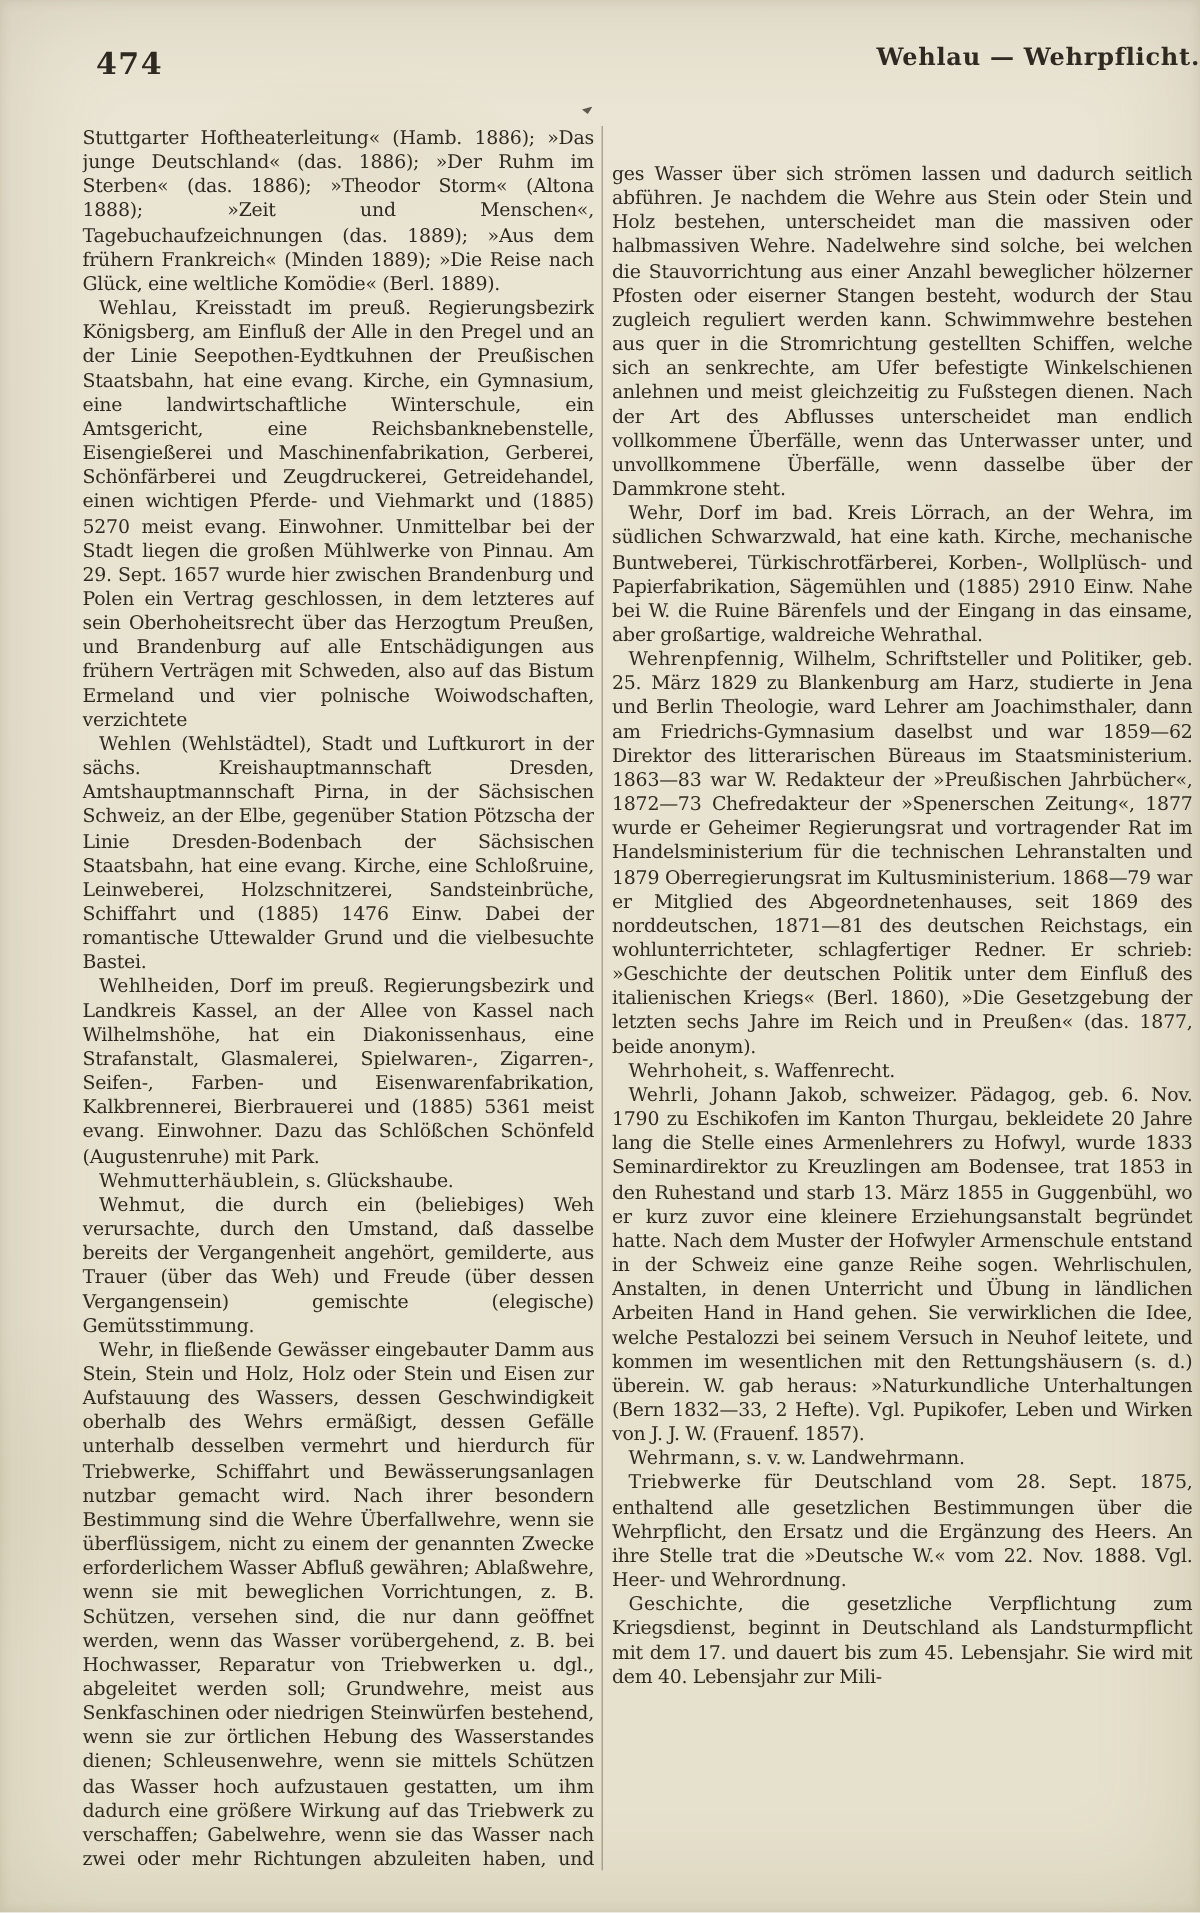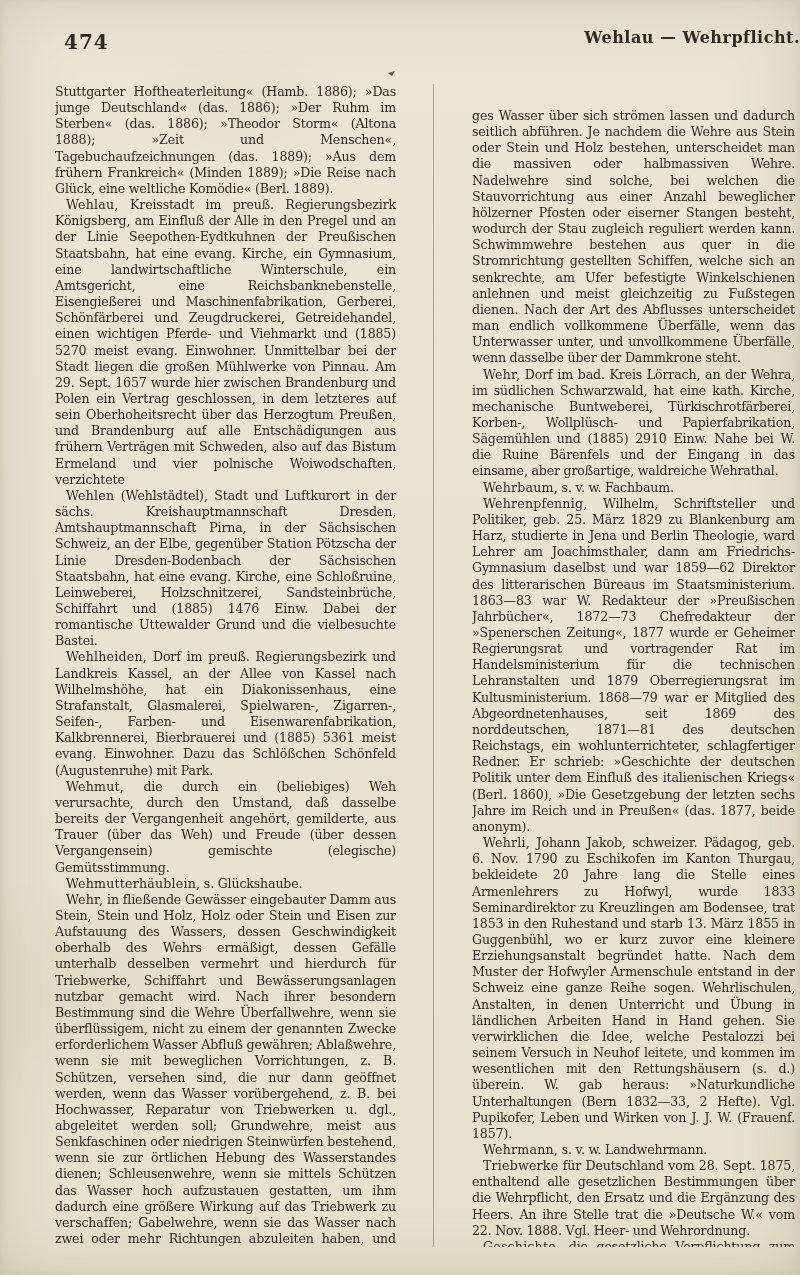--- a/index.html
+++ b/index.html
@@ -32,21 +32,21 @@
     position:absolute;left:0;width:100%;text-align:right;top:0;
     font-size:16px;font-weight:bold;letter-spacing:0.5px;
   }
   .ink-mark{
     position:absolute;left:388px;top:71px;width:7px;height:5px;
     background:var(--ink);opacity:0.75;
     clip-path:polygon(0 40%,100% 0,55% 100%);
   }
   .columns{
     position:absolute;top:84px;left:55px;width:740px;bottom:28px;
-    display:flex;overflow:hidden;gap:32px;
+    display:flex;overflow:hidden;
   }
   .col{overflow:hidden;}
   .col-left{width:341px;}
   .col-right{flex:1;margin-top:24px;}
   .divider{
     width:1px;background:var(--rule);opacity:0.65;margin:0 6px 0 5px;
   }
   p.entry{
     margin:0;text-align:justify;text-indent:11px;
     font-size:12.6px;line-height:16.15px;letter-spacing:-0.15px;
@@ -66,32 +66,32 @@
   </div>
   <div class="ink-mark"></div>
 
   <div class="columns">
 
     <div class="col col-left">
       <p class="entry cont"><span>Stuttgarter Hoftheaterleitung« (Hamb. 1886); »Das junge Deutschland« (das. 1886); »Der Ruhm im Sterben« (das. 1886); »Theodor Storm« (Altona 1888); »Zeit und Menschen«, Tagebuchaufzeichnungen (das. 1889); »Aus dem frühern Frankreich« (Minden 1889); »Die Reise nach Glück, eine weltliche Komödie« (Berl. 1889).</span></p>
       <p class="entry"><span class="hw">Wehlau,</span> <span>Kreisstadt im preuß. Regierungsbezirk Königsberg, am Einfluß der Alle in den Pregel und an der Linie Seepothen-Eydtkuhnen der Preußischen Staatsbahn, hat eine evang. Kirche, ein Gymnasium, eine landwirtschaftliche Winterschule, ein Amtsgericht, eine Reichsbanknebenstelle, Eisengießerei und Maschinenfabrikation, Gerberei, Schönfärberei und Zeugdruckerei, Getreidehandel, einen wichtigen Pferde- und Viehmarkt und (1885) 5270 meist evang. Einwohner. Unmittelbar bei der Stadt liegen die großen Mühlwerke von Pinnau. Am 29. Sept. 1657 wurde hier zwischen Brandenburg und Polen ein Vertrag geschlossen, in dem letzteres auf sein Oberhoheitsrecht über das Herzogtum Preußen, und Brandenburg auf alle Entschädigungen aus frühern Verträgen mit Schweden, also auf das Bistum Ermeland und vier polnische Woiwodschaften, verzichtete</span></p>
       <p class="entry"><span class="hw">Wehlen</span> <span>(Wehlstädtel), Stadt und Luftkurort in der sächs. Kreishauptmannschaft Dresden, Amtshauptmannschaft Pirna, in der Sächsischen Schweiz, an der Elbe, gegenüber Station Pötzscha der Linie Dresden-Bodenbach der Sächsischen Staatsbahn, hat eine evang. Kirche, eine Schloßruine, Leinweberei, Holzschnitzerei, Sandsteinbrüche, Schiffahrt und (1885) 1476 Einw. Dabei der romantische Uttewalder Grund und die vielbesuchte Bastei.</span></p>
       <p class="entry"><span class="hw">Wehlheiden,</span> <span>Dorf im preuß. Regierungsbezirk und Landkreis Kassel, an der Allee von Kassel nach Wilhelmshöhe, hat ein Diakonissenhaus, eine Strafanstalt, Glasmalerei, Spielwaren-, Zigarren-, Seifen-, Farben- und Eisenwarenfabrikation, Kalkbrennerei, Bierbrauerei und (1885) 5361 meist evang. Einwohner. Dazu das Schlößchen Schönfeld (Augustenruhe) mit Park.</span></p>
+      <p class="entry"><span class="hw">Wehmutterhäublein,</span> <span>s. Glückshaube.</span></p>
       <p class="entry"><span class="hw">Wehmut,</span> <span>die durch ein (beliebiges) Weh verursachte, durch den Umstand, daß dasselbe bereits der Vergangenheit angehört, gemilderte, aus Trauer (über das Weh) und Freude (über dessen Vergangensein) gemischte (elegische) Gemütsstimmung.</span></p>
-      <p class="entry"><span class="hw">Wehmutterhäublein,</span> <span>s. Glückshaube.</span></p>
       <p class="entry"><span class="hw">Wehr,</span> <span>in fließende Gewässer eingebauter Damm aus Stein, Stein und Holz, Holz oder Stein und Eisen zur Aufstauung des Wassers, dessen Geschwindigkeit oberhalb des Wehrs ermäßigt, dessen Gefälle unterhalb desselben vermehrt und hierdurch für Triebwerke, Schiffahrt und Bewässerungsanlagen nutzbar gemacht wird. Nach ihrer besondern Bestimmung sind die Wehre Überfallwehre, wenn sie überflüssigem, nicht zu einem der genannten Zwecke erforderlichem Wasser Abfluß gewähren; Ablaßwehre, wenn sie mit beweglichen Vorrichtungen, z. B. Schützen, versehen sind, die nur dann geöffnet werden, wenn das Wasser vorübergehend, z. B. bei Hochwasser, Reparatur von Triebwerken u. dgl., abgeleitet werden soll; Grundwehre, meist aus Senkfaschinen oder niedrigen Steinwürfen bestehend, wenn sie zur örtlichen Hebung des Wasserstandes dienen; Schleusenwehre, wenn sie mittels Schützen das Wasser hoch aufzustauen gestatten, um ihm dadurch eine größere Wirkung auf das Triebwerk zu verschaffen; Gabelwehre, wenn sie das Wasser nach zwei oder mehr Richtungen abzuleiten haben, und Streichwehre, meist parallel zum Ufer laufend, wenn sie überflüssi-</span></p>
     </div>
 
     <div class="divider"></div>
 
     <div class="col col-right">
       <p class="entry cont"><span>ges Wasser über sich strömen lassen und dadurch seitlich abführen. Je nachdem die Wehre aus Stein oder Stein und Holz bestehen, unterscheidet man die massiven oder halbmassiven Wehre. Nadelwehre sind solche, bei welchen die Stauvorrichtung aus einer Anzahl beweglicher hölzerner Pfosten oder eiserner Stangen besteht, wodurch der Stau zugleich reguliert werden kann. Schwimmwehre bestehen aus quer in die Stromrichtung gestellten Schiffen, welche sich an senkrechte, am Ufer befestigte Winkelschienen anlehnen und meist gleichzeitig zu Fußstegen dienen. Nach der Art des Abflusses unterscheidet man endlich vollkommene Überfälle, wenn das Unterwasser unter, und unvollkommene Überfälle, wenn dasselbe über der Dammkrone steht.</span></p>
       <p class="entry"><span class="hw">Wehr,</span> <span>Dorf im bad. Kreis Lörrach, an der Wehra, im südlichen Schwarzwald, hat eine kath. Kirche, mechanische Buntweberei, Türkischrotfärberei, Korben-, Wollplüsch- und Papierfabrikation, Sägemühlen und (1885) 2910 Einw. Nahe bei W. die Ruine Bärenfels und der Eingang in das einsame, aber großartige, waldreiche Wehrathal.</span></p>
-      <p class="entry"><span class="hw">Wehrbaum,</span> <span>s. v. w. Fachbaum.</span></p>
       <p class="entry"><span class="hw">Wehrenpfennig,</span> <span>Wilhelm, Schriftsteller und Politiker, geb. 25. März 1829 zu Blankenburg am Harz, studierte in Jena und Berlin Theologie, ward Lehrer am Joachimsthaler, dann am Friedrichs-Gymnasium daselbst und war 1859—62 Direktor des litterarischen Büreaus im Staatsministerium. 1863—83 war W. Redakteur der »Preußischen Jahrbücher«, 1872—73 Chefredakteur der »Spenerschen Zeitung«, 1877 wurde er Geheimer Regierungsrat und vortragender Rat im Handelsministerium für die technischen Lehranstalten und 1879 Oberregierungsrat im Kultusministerium. 1868—79 war er Mitglied des Abgeordnetenhauses, seit 1869 des norddeutschen, 1871—81 des deutschen Reichstags, ein wohlunterrichteter, schlagfertiger Redner. Er schrieb: »Geschichte der deutschen Politik unter dem Einfluß des italienischen Kriegs« (Berl. 1860), »Die Gesetzgebung der letzten sechs Jahre im Reich und in Preußen« (das. 1877, beide anonym).</span></p>
+      <p class="entry"><span class="hw">Wehrhoheit,</span> <span>s. Waffenrecht.</span></p>
       <p class="entry"><span class="hw">Wehrli,</span> <span>Johann Jakob, schweizer. Pädagog, geb. 6. Nov. 1790 zu Eschikofen im Kanton Thurgau, bekleidete 20 Jahre lang die Stelle eines Armenlehrers zu Hofwyl, wurde 1833 Seminardirektor zu Kreuzlingen am Bodensee, trat 1853 in den Ruhestand und starb 13. März 1855 in Guggenbühl, wo er kurz zuvor eine kleinere Erziehungsanstalt begründet hatte. Nach dem Muster der Hofwyler Armenschule entstand in der Schweiz eine ganze Reihe sogen. Wehrlischulen, Anstalten, in denen Unterricht und Übung in ländlichen Arbeiten Hand in Hand gehen. Sie verwirklichen die Idee, welche Pestalozzi bei seinem Versuch in Neuhof leitete, und kommen im wesentlichen mit den Rettungshäusern (s. d.) überein. W. gab heraus: »Naturkundliche Unterhaltungen (Bern 1832—33, 2 Hefte). Vgl. Pupikofer, Leben und Wirken von J. J. W. (Frauenf. 1857).</span></p>
       <p class="entry"><span class="hw">Wehrmann,</span> <span>s. v. w. Landwehrmann.</span></p>
       <p class="entry"><span class="hw">Triebwerke</span> <span>für Deutschland vom 28. Sept. 1875, enthaltend alle gesetzlichen Bestimmungen über die Wehrpflicht, den Ersatz und die Ergänzung des Heers. An ihre Stelle trat die »Deutsche W.« vom 22. Nov. 1888. Vgl. Heer- und Wehrordnung.</span></p>
-      <p class="entry"><span class="hw">Geschichte,</span> <span>die gesetzliche Verpflichtung zum Kriegsdienst, beginnt in Deutschland als Landsturmpflicht mit dem 17. und dauert bis zum 60. Lebensjahr. Sie wird mit dem 20. Lebensjahr zur Mili-</span></p>
+      <p class="entry"><span class="hw">Geschichte,</span> <span>die gesetzliche Verpflichtung zum Kriegsdienst, beginnt in Deutschland als Landsturmpflicht mit dem 17. und dauert bis zum 45. Lebensjahr. Sie wird mit dem 40. Lebensjahr zur Mili-</span></p>
     </div>
 
   </div>
 </div>
 
 </body></html>

